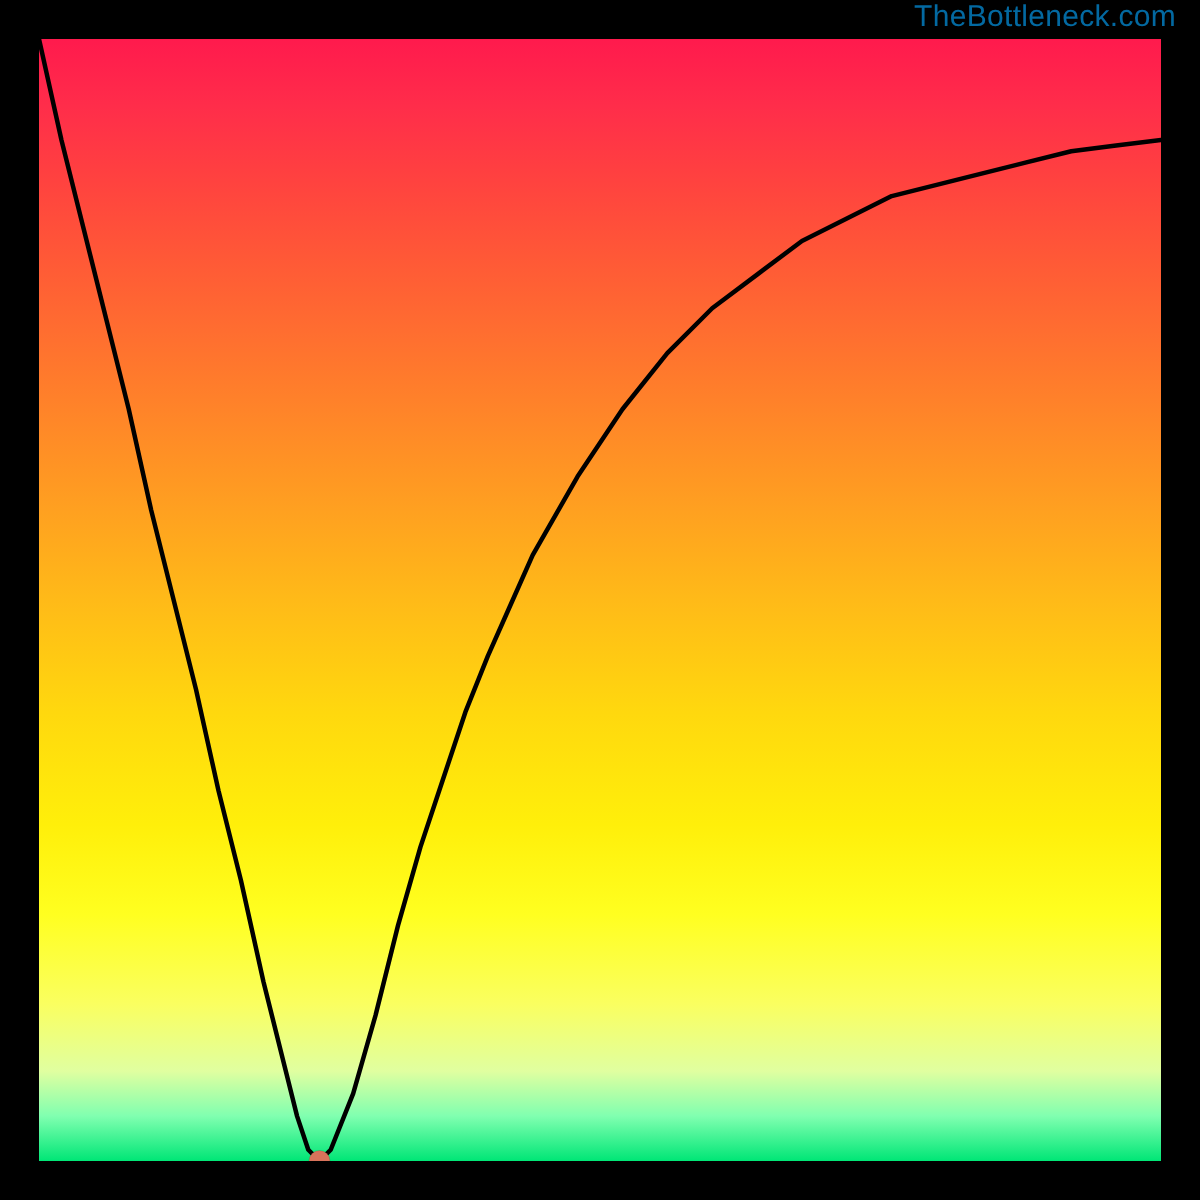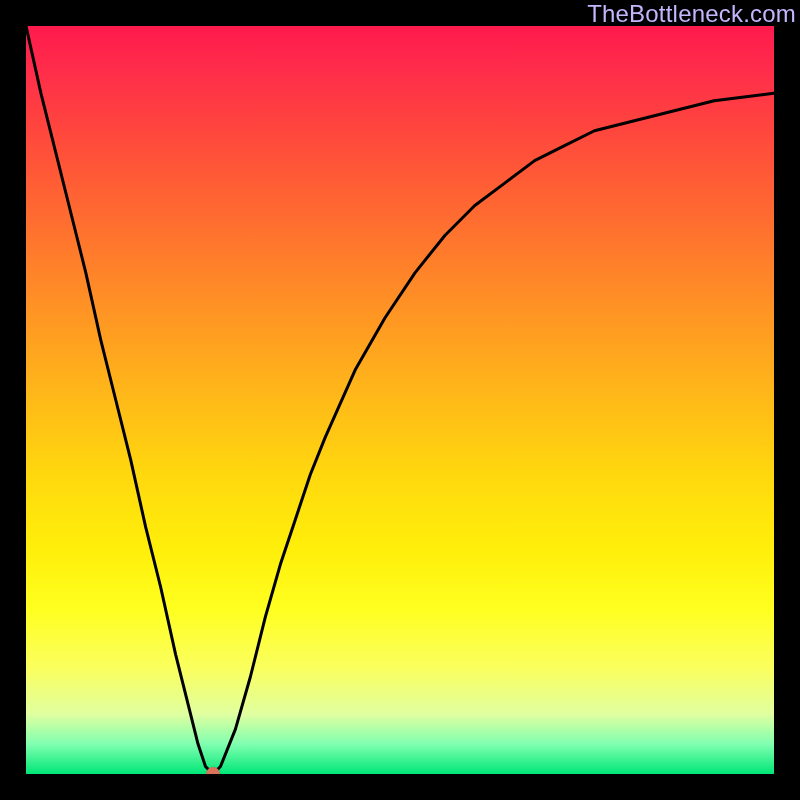--- a/index.html
+++ b/index.html
@@ -49,24 +49,24 @@
     stroke-linecap: round;
   }
   .marker {
     fill: #d9735b;
     stroke: rgba(0,0,0,0.15);
     stroke-width: 0.5;
   }
   .attribution {
     position: absolute;
     top: 0;
-    right: 4px;
+    right: 16px;
     font-family: Arial, Helvetica, sans-serif;
-    font-size: 24px;
-    color: #c4b5fd;
+    font-size: 20px;
+    color: #0369a1;
     font-weight: 400;
     letter-spacing: 0.2px;
   }
 </style>
 </head>
 <body>
 
 <div class="frame">
   <div class="plot-area">
     <svg class="curve" viewBox="0 0 748 748">

